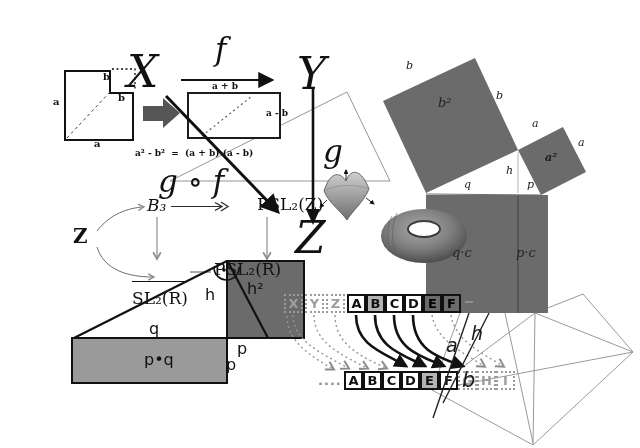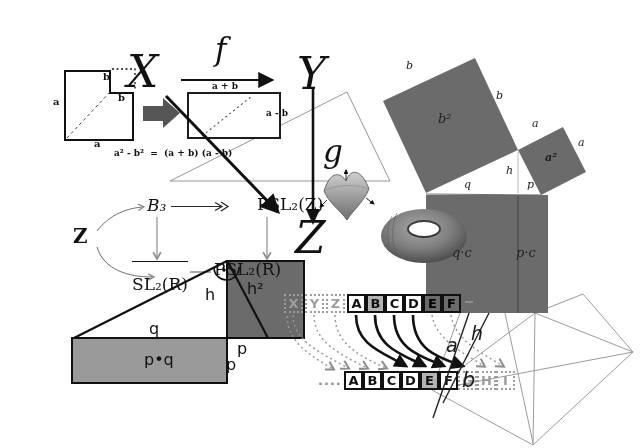--- a/index.html
+++ b/index.html
@@ -7,21 +7,21 @@
          font-family:"DejaVu Serif","Liberation Serif",serif;}
   svg{position:absolute;left:0;top:0;}
   .layer0{z-index:0;} .layer4{z-index:4;pointer-events:none;}
   .lbl{position:absolute;white-space:pre;line-height:1;color:#111;z-index:2;}
   .ser-big{font:italic 400 44px/1 "DejaVu Serif","Liberation Serif",serif;}
   .ser-med{font:italic 400 31px/1 "DejaVu Serif","Liberation Serif",serif;}
   .ser-xs{font:700 10px/1 "DejaVu Serif","Liberation Serif",serif;}
   .ser-xs9{font:700 9px/1 "DejaVu Serif","Liberation Serif",serif;}
   .grp{font:400 17px/1 "DejaVu Serif","Liberation Serif",serif;}
   .grp-b{font:700 20px/1 "DejaVu Serif","Liberation Serif",serif;}
-  .overline{border-top:1.4px solid #111;padding-top:14px;}
+  .overline{border-top:1.4px solid #111;padding-top:8px;margin-top:20px;}
   .pyl{font:italic 400 11px/1 "DejaVu Serif","Liberation Serif",serif;color:#1c1c1c;}
   .pyl13{font:italic 400 13px/1 "DejaVu Serif","Liberation Serif",serif;color:#242424;}
   .alt{font:500 16px/1 "DejaVu Sans","Liberation Sans",sans-serif;color:#111;}
   .seqlbl{font:italic 500 19px/1 "DejaVu Sans","Liberation Sans",sans-serif;color:#1a1a1a;}
   .dots{font:700 13px/1 "DejaVu Sans","Liberation Sans",sans-serif;color:#8a8a8a;letter-spacing:1px;}
   .cell{position:absolute;width:15px;height:15px;border:2px solid #111;background:#fff;color:#111;
         display:flex;align-items:center;justify-content:center;z-index:3;
         font:700 13px/1 "DejaVu Sans","Liberation Sans",sans-serif;}
   .cell.ghost{border:2px dotted #9b9b9b;background:transparent;color:#9e9e9e;}
   .cell.hl{background:#b3b3b3;font-weight:900;}
@@ -157,46 +157,47 @@
       </g>
       <line x1="465" y1="302" x2="473" y2="302" stroke="#9a9a9a" stroke-width="1.5"></line>
     </g>
   </svg>
 
   <div class="lbl ser-big" style="left:127px;top:50px;">X</div>
   <div class="lbl ser-big" style="left:297px;top:52px;">Y</div>
   <div class="lbl ser-med" style="left:215px;top:34px;">f</div>
   <div class="lbl ser-xs9" style="left:212px;top:82px;">a + b</div>
   <div class="lbl ser-xs9" style="left:266px;top:109px;">a - b</div>
-  <div class="lbl ser-xs9" style="left:114px;top:149px;">a² - b²  =  (a + b) (a - b)</div>
+  <div class="lbl ser-xs9" style="left:135px;top:149px;">a² - b²  =  (a + b) (a - b)</div>
 
   <div class="lbl ser-xs" style="left:53px;top:97px;">a</div>
   <div class="lbl ser-xs" style="left:94px;top:139px;">a</div>
   <div class="lbl ser-xs" style="left:103px;top:72px;">b</div>
   <div class="lbl ser-xs" style="left:118px;top:93px;">b</div>
 
   <div class="lbl ser-med" style="left:323px;top:136px;">g</div>
+  <div class="lbl ser-med" style="left:158px;top:166px;">g ∘ f</div>
   <div class="lbl ser-big" style="left:295px;top:216px;">Z</div>
 
   <div class="lbl grp-b" style="left:73px;top:226px;">Z</div>
   <div class="lbl grp" style="left:147px;top:197px;font-style:italic;">B₃</div>
   <div class="lbl grp" style="left:233px;top:196px;margin-left:24px;">PSL₂(Z)</div>
   <div class="lbl grp overline" style="left:132px;top:261px;">SL₂(R)</div>
   <div class="lbl grp" style="left:214px;top:261px;">PSL₂(R)</div>
 
   <div class="lbl alt" style="left:205px;top:287px;">h</div>
   <div class="lbl alt" style="left:149px;top:321px;">q</div>
   <div class="lbl alt" style="left:237px;top:341px;">p</div>
   <div class="lbl alt" style="left:226px;top:357px;">p</div>
   <div class="lbl alt" style="left:247px;top:281px;">h²</div>
   <div class="lbl alt" style="left:144px;top:352px;">p•q</div>
 
   <div class="lbl pyl" style="left:406px;top:60px;">b</div>
   <div class="lbl pyl" style="left:496px;top:90px;">b</div>
-  <div class="lbl pyl13" style="left:438px;top:112px;">b²</div>
+  <div class="lbl pyl13" style="left:438px;top:96px;">b²</div>
   <div class="lbl pyl" style="left:532px;top:118px;">a</div>
   <div class="lbl pyl" style="left:578px;top:137px;">a</div>
   <div class="lbl pyl" style="left:545px;top:152px;font-weight:bold;">a²</div>
   <div class="lbl pyl" style="left:506px;top:165px;">h</div>
   <div class="lbl pyl" style="left:464px;top:179px;">q</div>
   <div class="lbl pyl" style="left:527px;top:179px;">p</div>
   <div class="lbl pyl13" style="left:452px;top:246px;">q·c</div>
   <div class="lbl pyl13" style="left:516px;top:246px;">p·c</div>
 
   <div class="cell ghost" style="left:284px;top:294px;">X</div>

